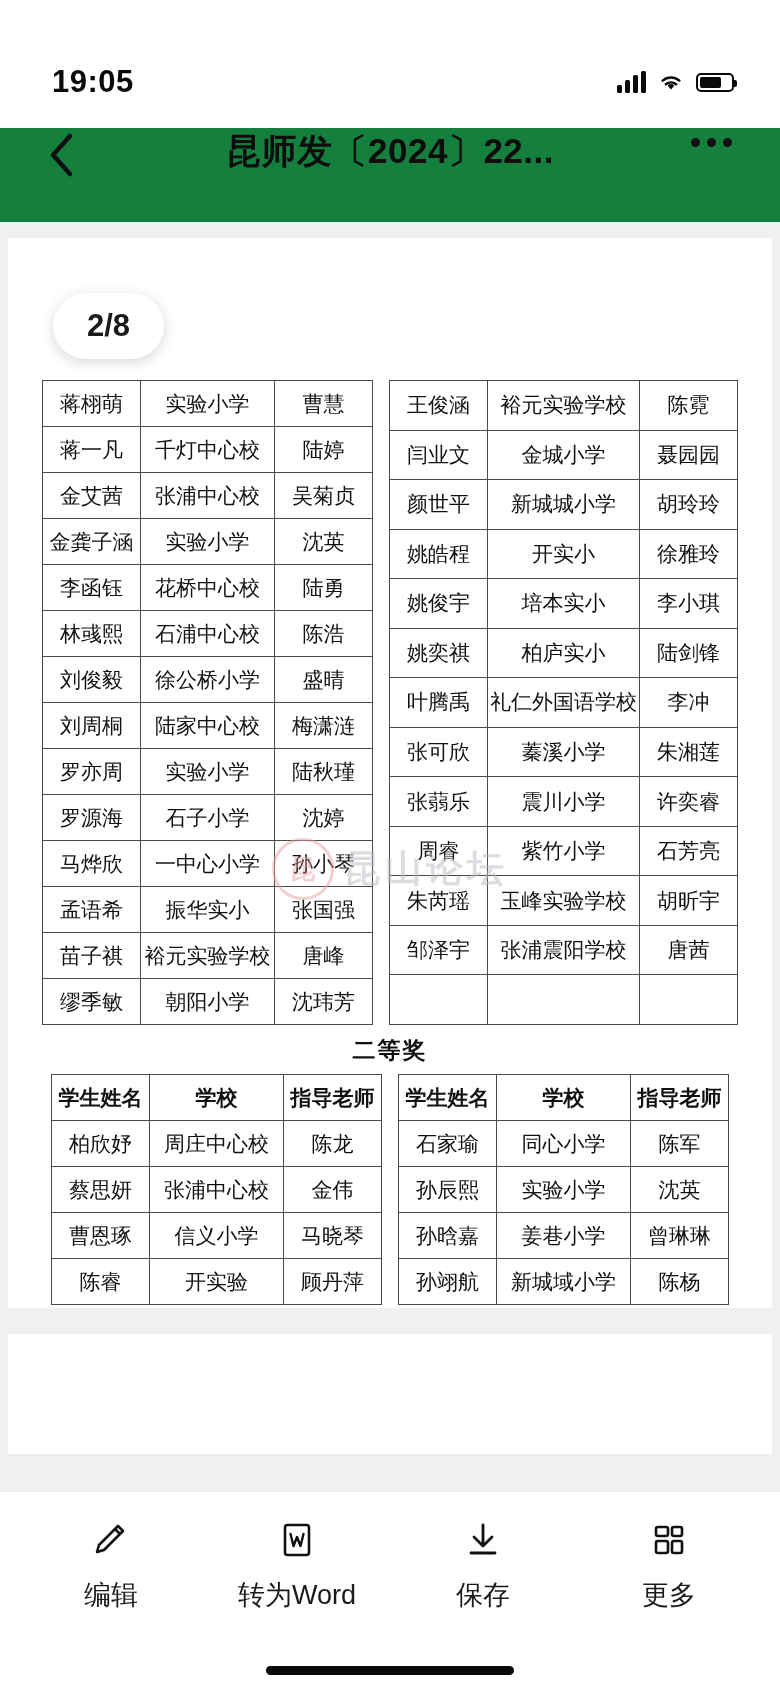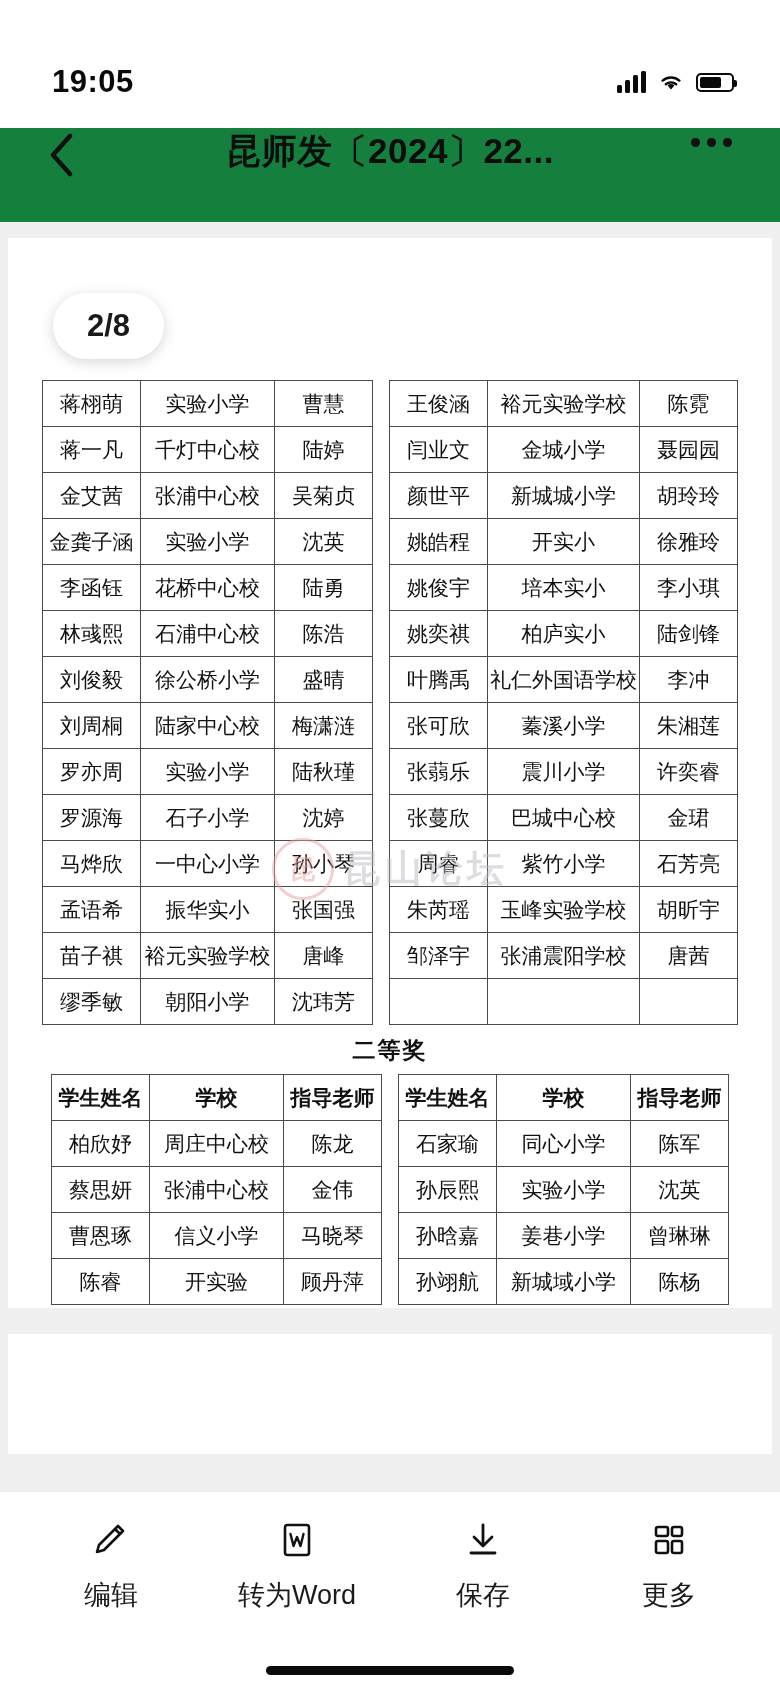--- a/index.html
+++ b/index.html
@@ -468,25 +468,20 @@
                   <td>张可欣</td>
                   <td>蓁溪小学</td>
                   <td>朱湘莲</td>
                 </tr>
                 <tr>
                   <td>张蒻乐</td>
                   <td>震川小学</td>
                   <td>许奕睿</td>
                 </tr>
                 <tr>
-                  <td>张蔓欣</td>
-                  <td>巴城中心校</td>
-                  <td>金珺</td>
-                </tr>
-                <tr>
                   <td>周睿</td>
                   <td>紫竹小学</td>
                   <td>石芳亮</td>
                 </tr>
                 <tr>
                   <td>朱芮瑶</td>
                   <td>玉峰实验学校</td>
                   <td>胡昕宇</td>
                 </tr>
                 <tr>

